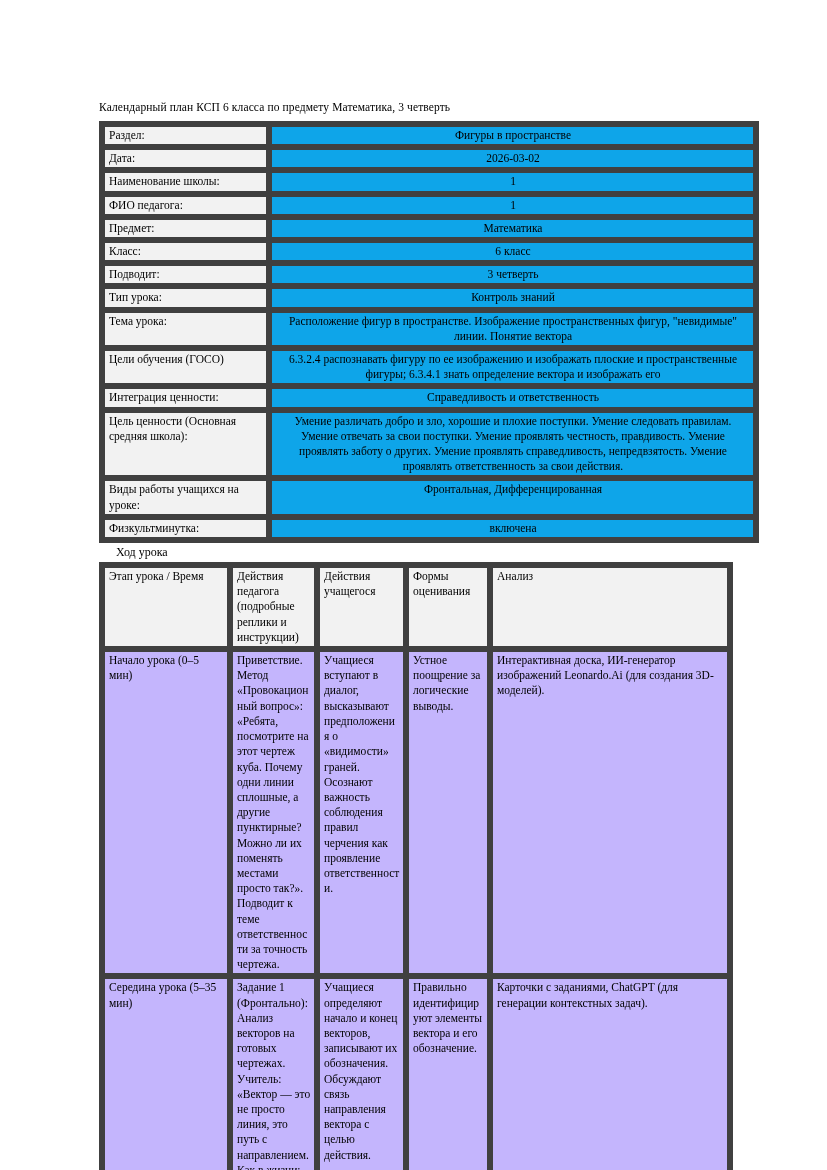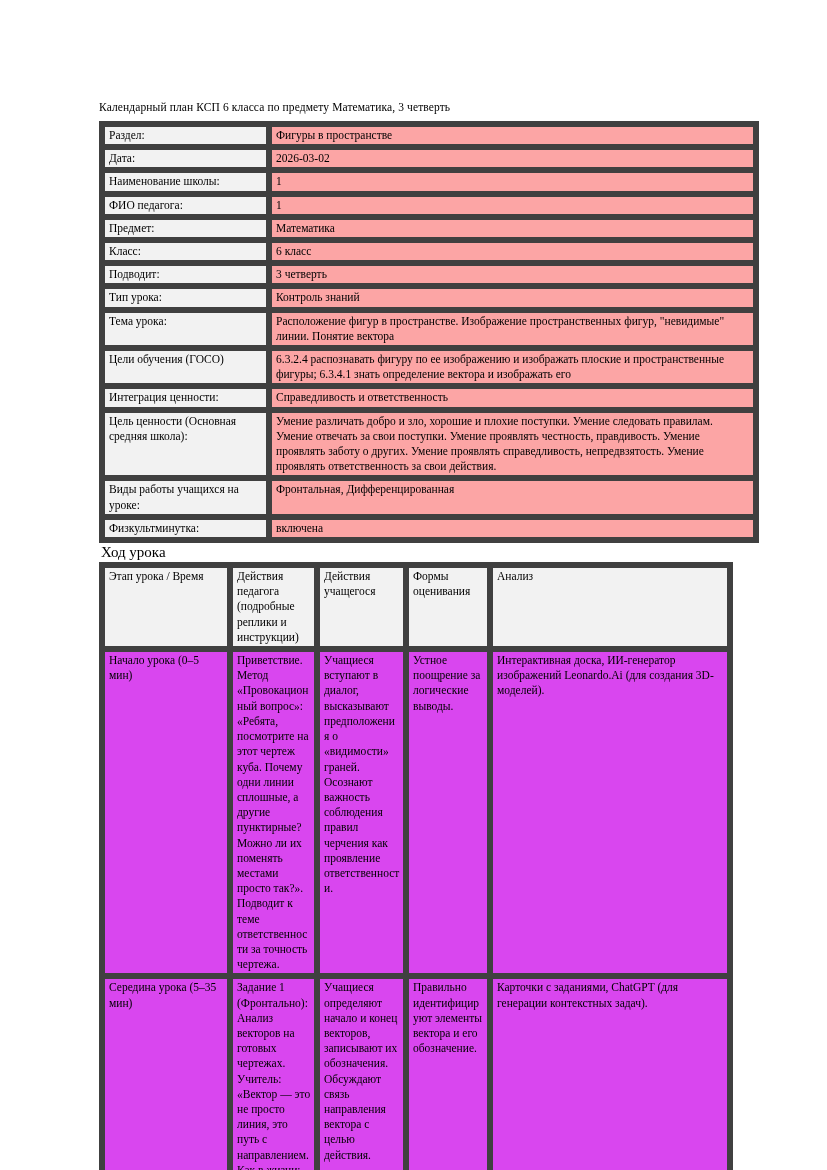--- a/index.html
+++ b/index.html
@@ -24,23 +24,23 @@
     padding: 100px 100px 0 99px;
   }
   .doc-title {
     font-size: 11.5px;
     line-height: 14px;
     margin: 0 0 7px 0;
     white-space: nowrap;
     letter-spacing: 0.01em;
   }
   .section-label {
-    font-size: 15px;
+    font-size: 12px;
     line-height: 14px;
-    margin: 2px 0 3px 2px;
+    margin: 2px 0 3px 17px;
   }
   table {
     border-collapse: collapse;
     width: 628px;
     table-layout: fixed;
     font-size: 11.5px;
     line-height: 15.2px;
   }
   table td, table th {
     border: 6px solid #404040;
@@ -53,21 +53,22 @@
     hyphens: none;
   }
   
   .info-table .lbl {
     width: 154px;
     background: #f2f2f2;
     white-space: nowrap;
   }
   .info-table .val {
     width: 474px;
-    background: #fca5a5;
+    background: #0ea5e9;
+    text-align: center;
   }
   .info-table .lbl.wrap {
     white-space: normal;
   }
   .info-table tr.tall .lbl,
   .info-table tr.tall .val {
     vertical-align: top;
   }
   
   .flow-table {
@@ -76,21 +77,21 @@
   .flow-table col.c1 { width: 128px; }
   .flow-table col.c2 { width: 87px;  }
   .flow-table col.c3 { width: 89px;  }
   .flow-table col.c4 { width: 84px;  }
   .flow-table col.c5 { width: 240px; }
   .flow-table thead td {
     background: #f2f2f2;
     height: 54px;
   }
   .flow-table tbody td {
-    background: #d946ef;
+    background: #c4b5fd;
   }
   .flow-table tbody tr.r1 td { height: 176px; }
   .flow-table tbody tr.r2 td { height: 143px; }
   .flow-table tbody tr.r3 td { height: 150px; }
 </style>
 </head>
 <body>
 
 <div class="page">
 

